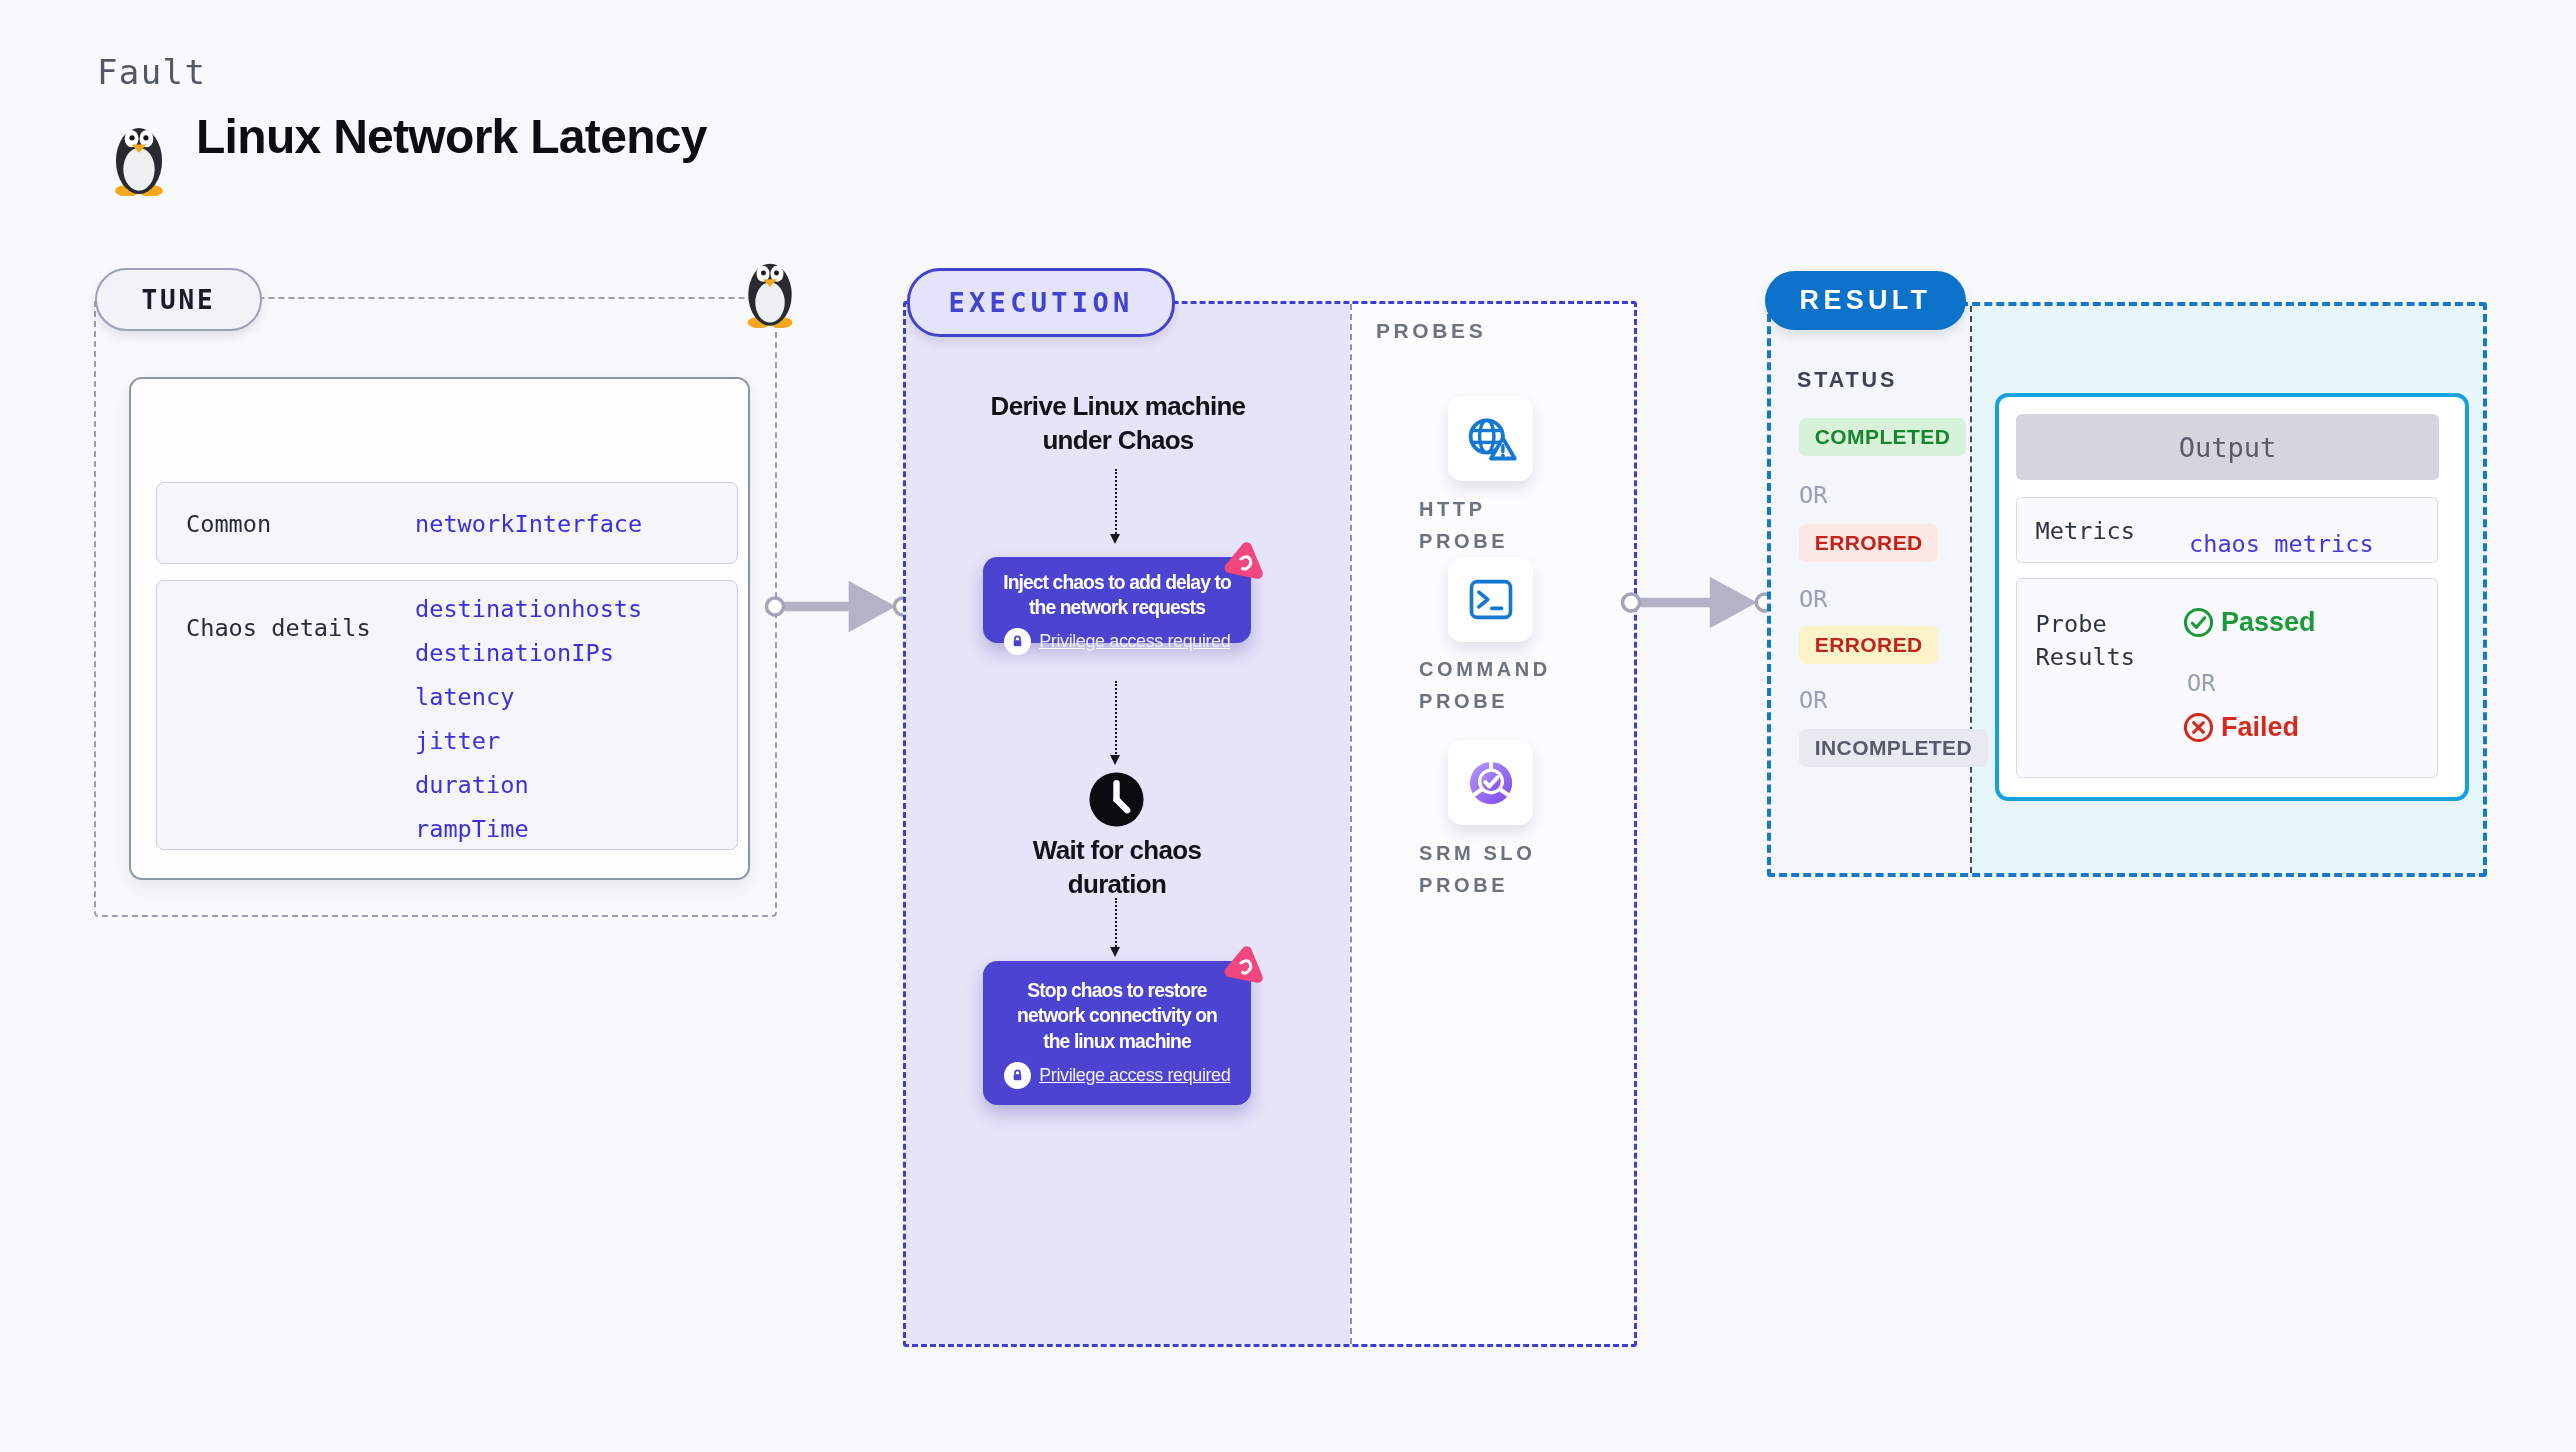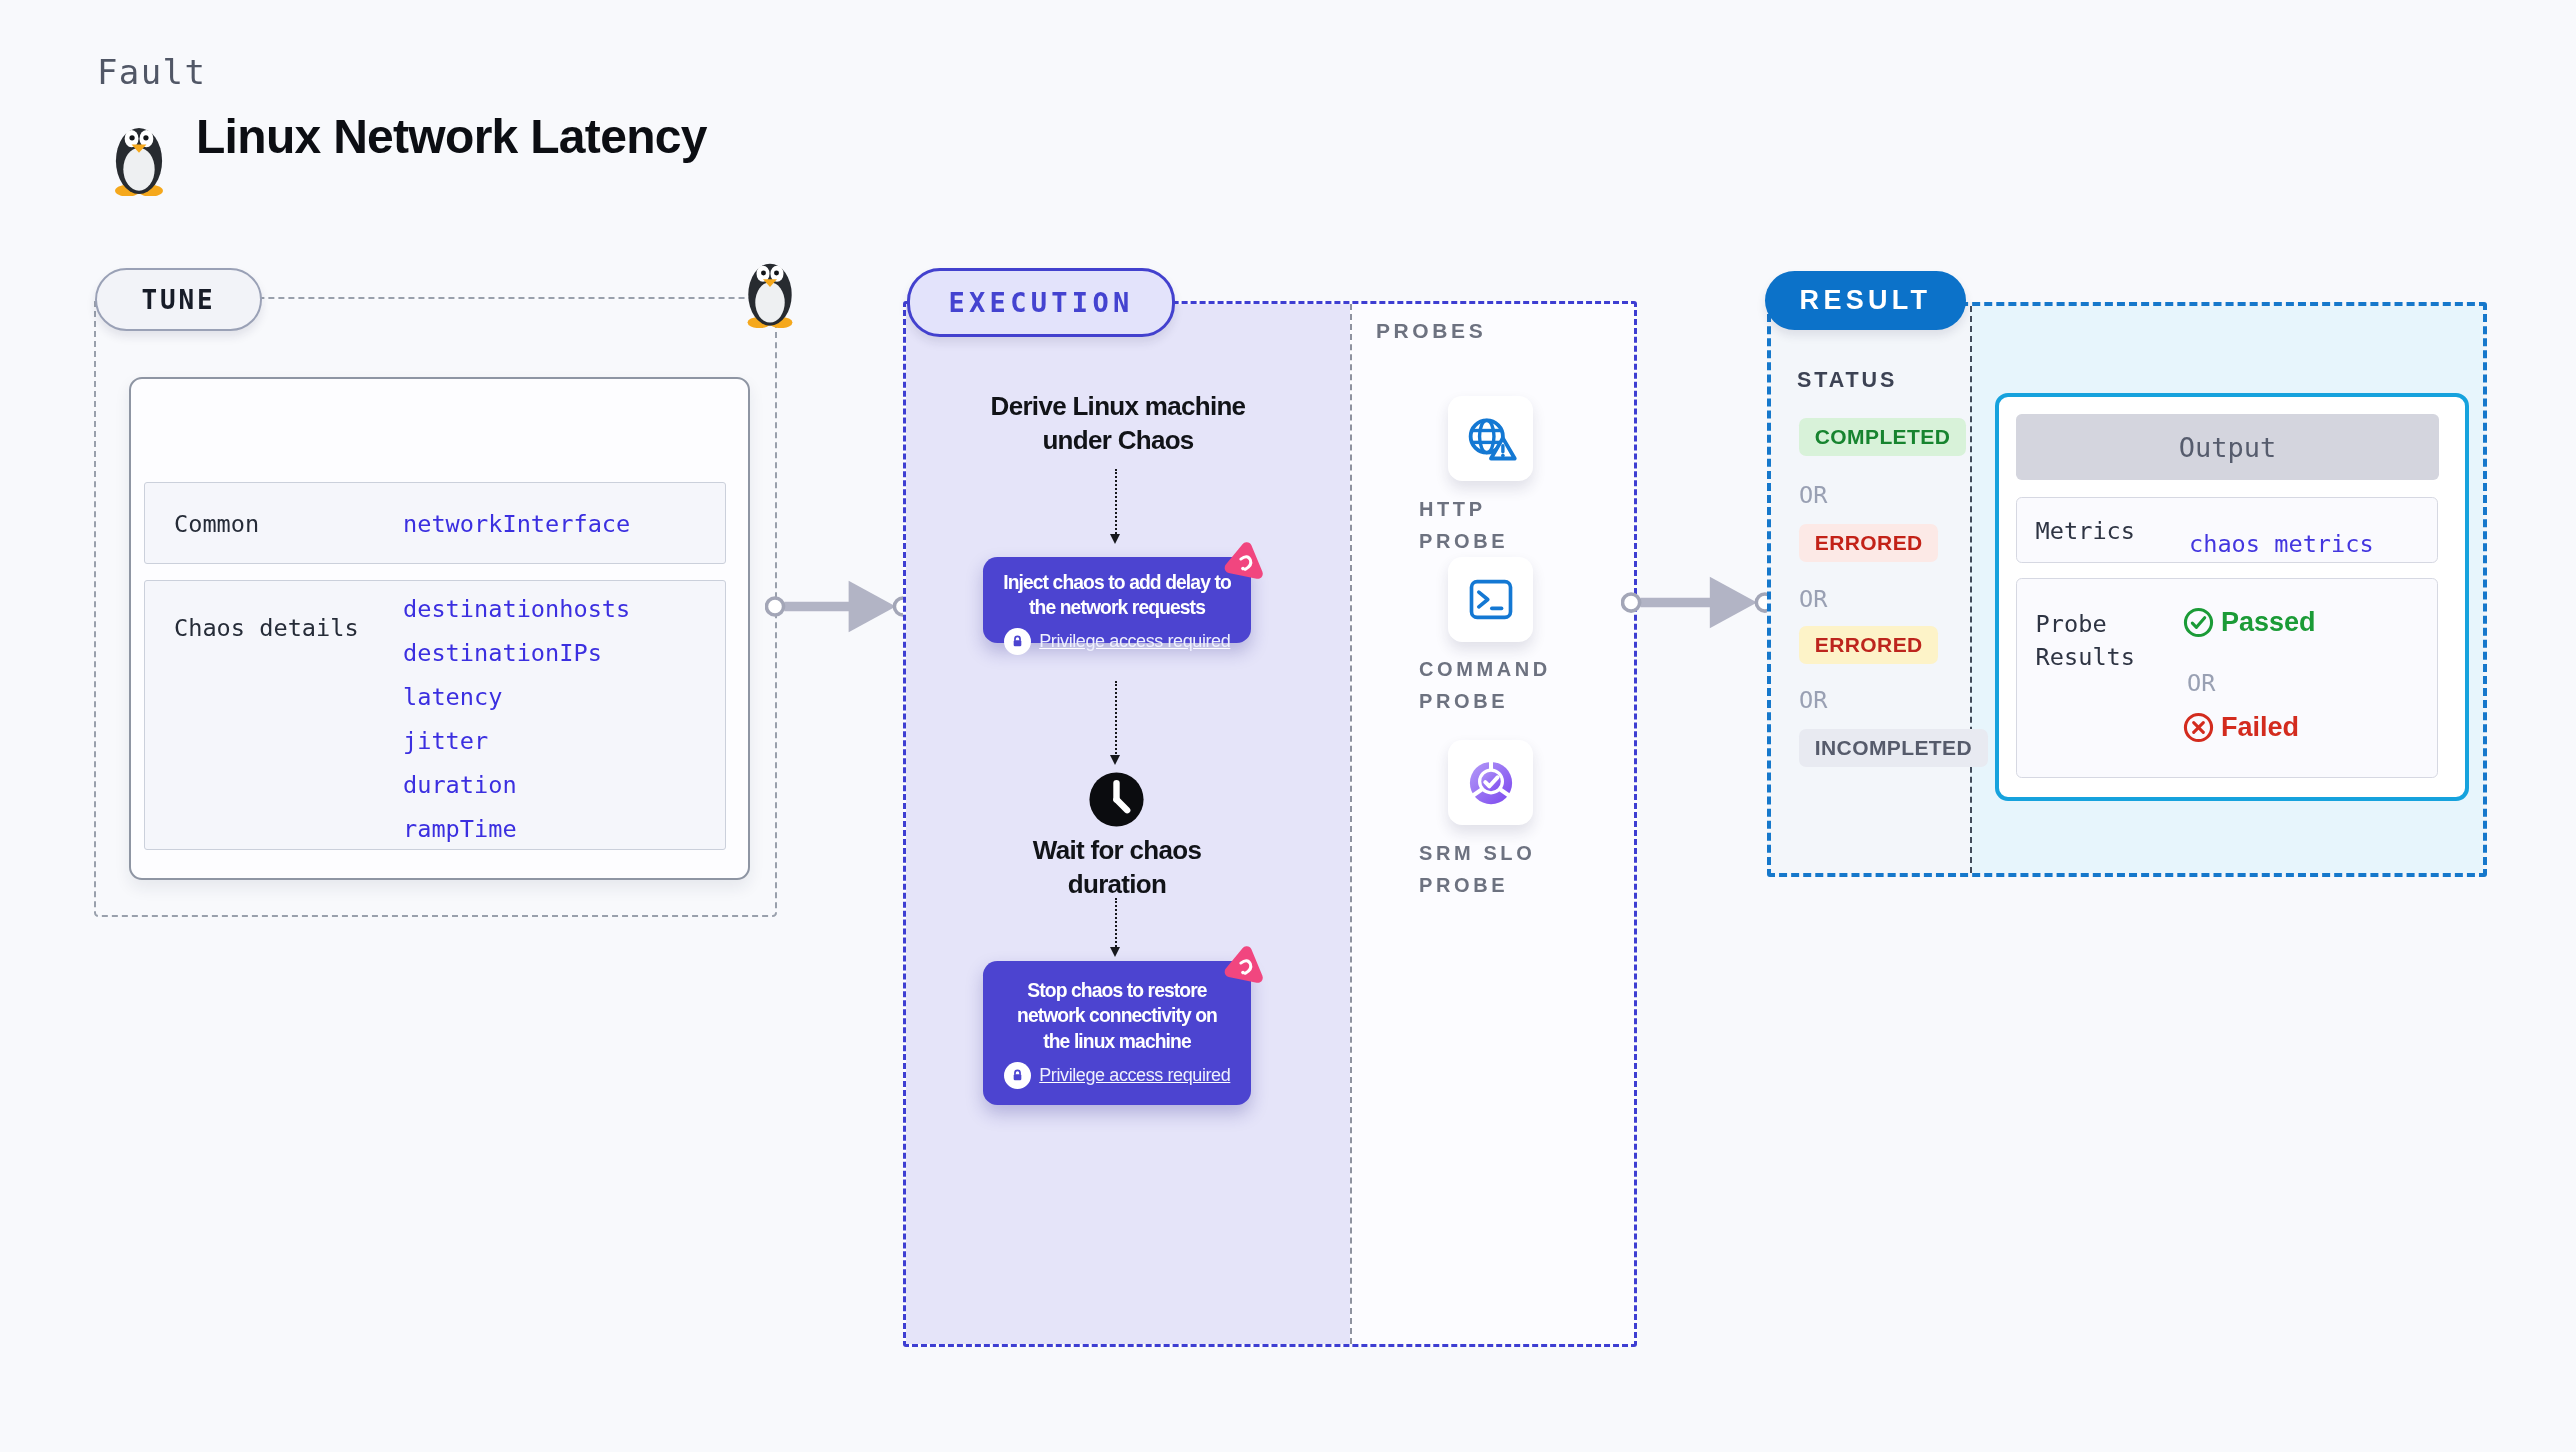--- a/index.html
+++ b/index.html
@@ -16,21 +16,21 @@
   
   #tune-box{left:94px;top:297px;width:679px;height:616px;border:2.9px dashed #99a0ac;border-radius:4.3px;}
   .pill{display:flex;align-items:center;justify-content:center;border-radius:33px;z-index:3;
         box-shadow:0 5.7px 10px rgba(30,34,70,.10);}
   #tune-pill{left:95px;top:268px;width:163px;height:59px;background:#f2f3f8;border:2.9px solid #9aa1b6;
              font-size:26px;font-weight:bold;color:#171c28;letter-spacing:2.9px;}
   #ui-card{left:129px;top:377px;width:617px;height:499px;background:#fdfdff;border:2.9px solid #8e95a3;
            border-radius:13px;box-shadow:0 7.2px 15.8px rgba(30,34,70,.08);}
   #ui-header{left:15.8px;top:15.8px;width:580px;height:66px;background:#d8d9e2;border-radius:5.7px;
              display:flex;align-items:center;justify-content:center;font-size:27px;color:#3a4151;}
-  .ui-row{left:13px;width:580px;background:#f5f6fb;border:1.4px solid #cbd0db;border-radius:3px;}
+  .ui-row{left:25px;width:580px;background:#f5f6fb;border:1.4px solid #cbd0db;border-radius:8px;}
   #row-common{top:103px;height:80px;}
   #row-chaos{top:201px;height:268px;}
   .row-label{position:absolute;left:29px;font-size:23.6px;color:#262c38;}
   .row-value{position:absolute;left:258px;font-size:23.6px;color:#3b2fe0;}
   #chaos-values div{font-size:23.6px;color:#3b2fe0;line-height:44px;}
 
   
   #exec-box{left:903px;top:301px;width:728px;height:1040px;border:3.6px dashed #3e3ed2;border-radius:2.9px;background:#fcfcff;}
   #exec-fill{left:0;top:0;bottom:0;width:444px;background:#e5e4f9;}
   #exec-divider{left:444px;top:0;bottom:0;width:0;border-left:2.9px dashed #8e929f;}

